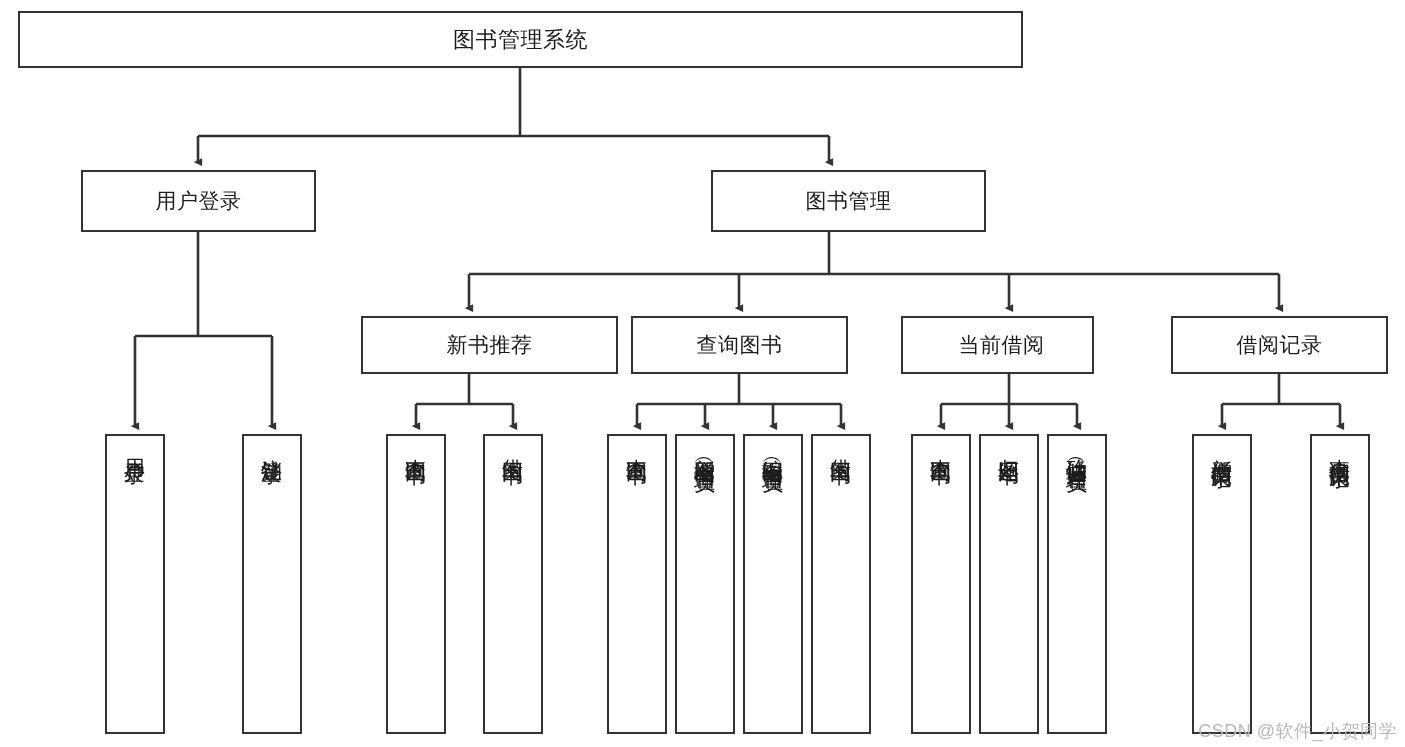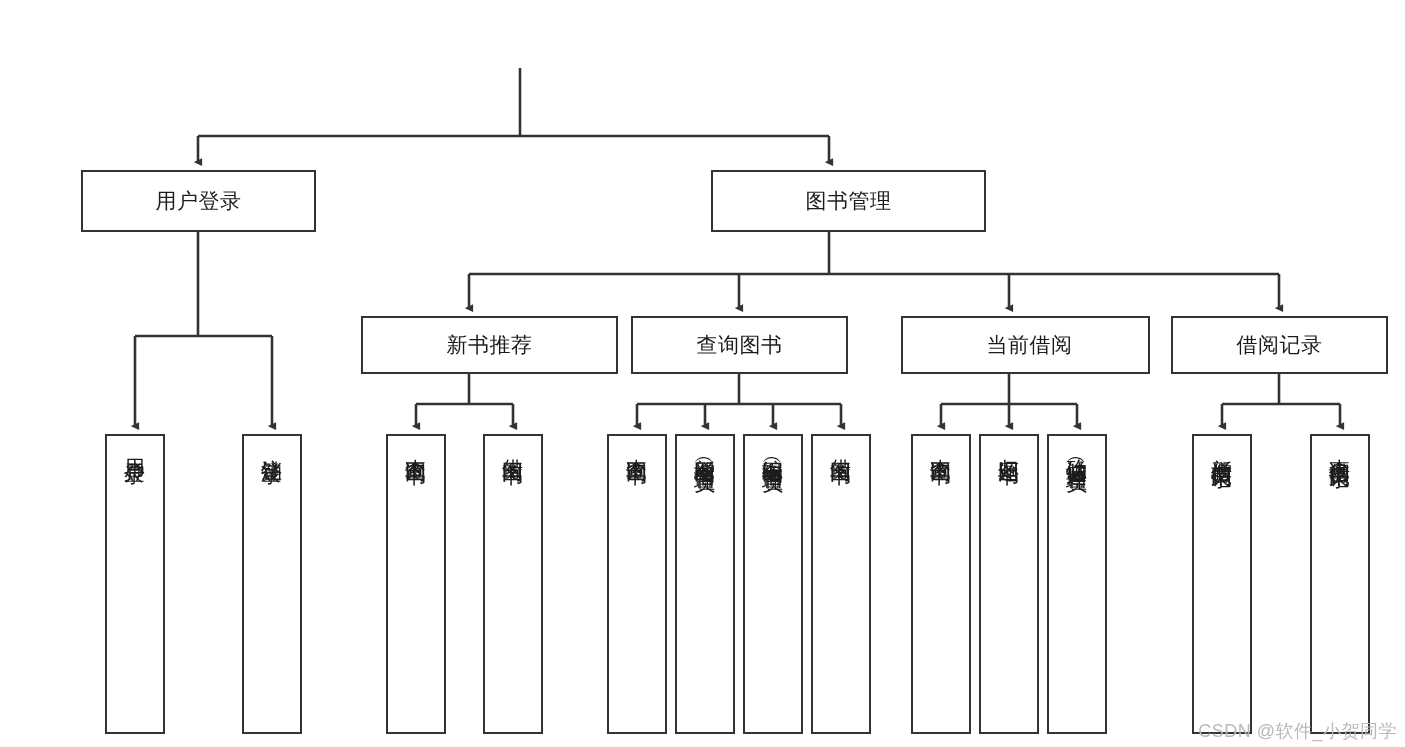--- a/index.html
+++ b/index.html
@@ -120,35 +120,38 @@
       <line x1="1009" y1="404" x2="1009" y2="426" marker-end="url(#arrowhead)"></line>
       <line x1="1077" y1="404" x2="1077" y2="426" marker-end="url(#arrowhead)"></line>
 
       <line x1="1279" y1="374" x2="1279" y2="404"></line>
       <line x1="1222" y1="404" x2="1340" y2="404"></line>
       <line x1="1222" y1="404" x2="1222" y2="426" marker-end="url(#arrowhead)"></line>
       <line x1="1340" y1="404" x2="1340" y2="426" marker-end="url(#arrowhead)"></line>
     </g>
   </svg>
 
+  <div class="node horizontal root" style="left:18px; top:11px; width:1005px; height:57px;">
+    <span class="node-label">图书管理系统</span>
+  </div>
 
   <div class="node horizontal" style="left:81px; top:170px; width:235px; height:62px;">
     <span class="node-label">用户登录</span>
   </div>
   <div class="node horizontal" style="left:711px; top:170px; width:275px; height:62px;">
     <span class="node-label">图书管理</span>
   </div>
 
   <div class="node horizontal" style="left:361px; top:316px; width:257px; height:58px;">
     <span class="node-label">新书推荐</span>
   </div>
   <div class="node horizontal" style="left:631px; top:316px; width:217px; height:58px;">
     <span class="node-label">查询图书</span>
   </div>
-  <div class="node horizontal" style="left:901px; top:316px; width:249px; height:58px;padding-left:8px;">
+  <div class="node horizontal" style="left:901px; top:316px; width:193px; height:58px;padding-left:8px;">
     <span class="node-label">当前借阅</span>
   </div>
   <div class="node horizontal" style="left:1171px; top:316px; width:217px; height:58px;font-family:Liberation Serif, serif;">
     <span class="node-label">借阅记录</span>
   </div>
 
   <div class="node vertical" style="left:105px; top:434px; width:60px; height:300px;">
     <span class="node-label">用户登录</span>
   </div>
   <div class="node vertical" style="left:242px; top:434px; width:60px; height:300px;">

